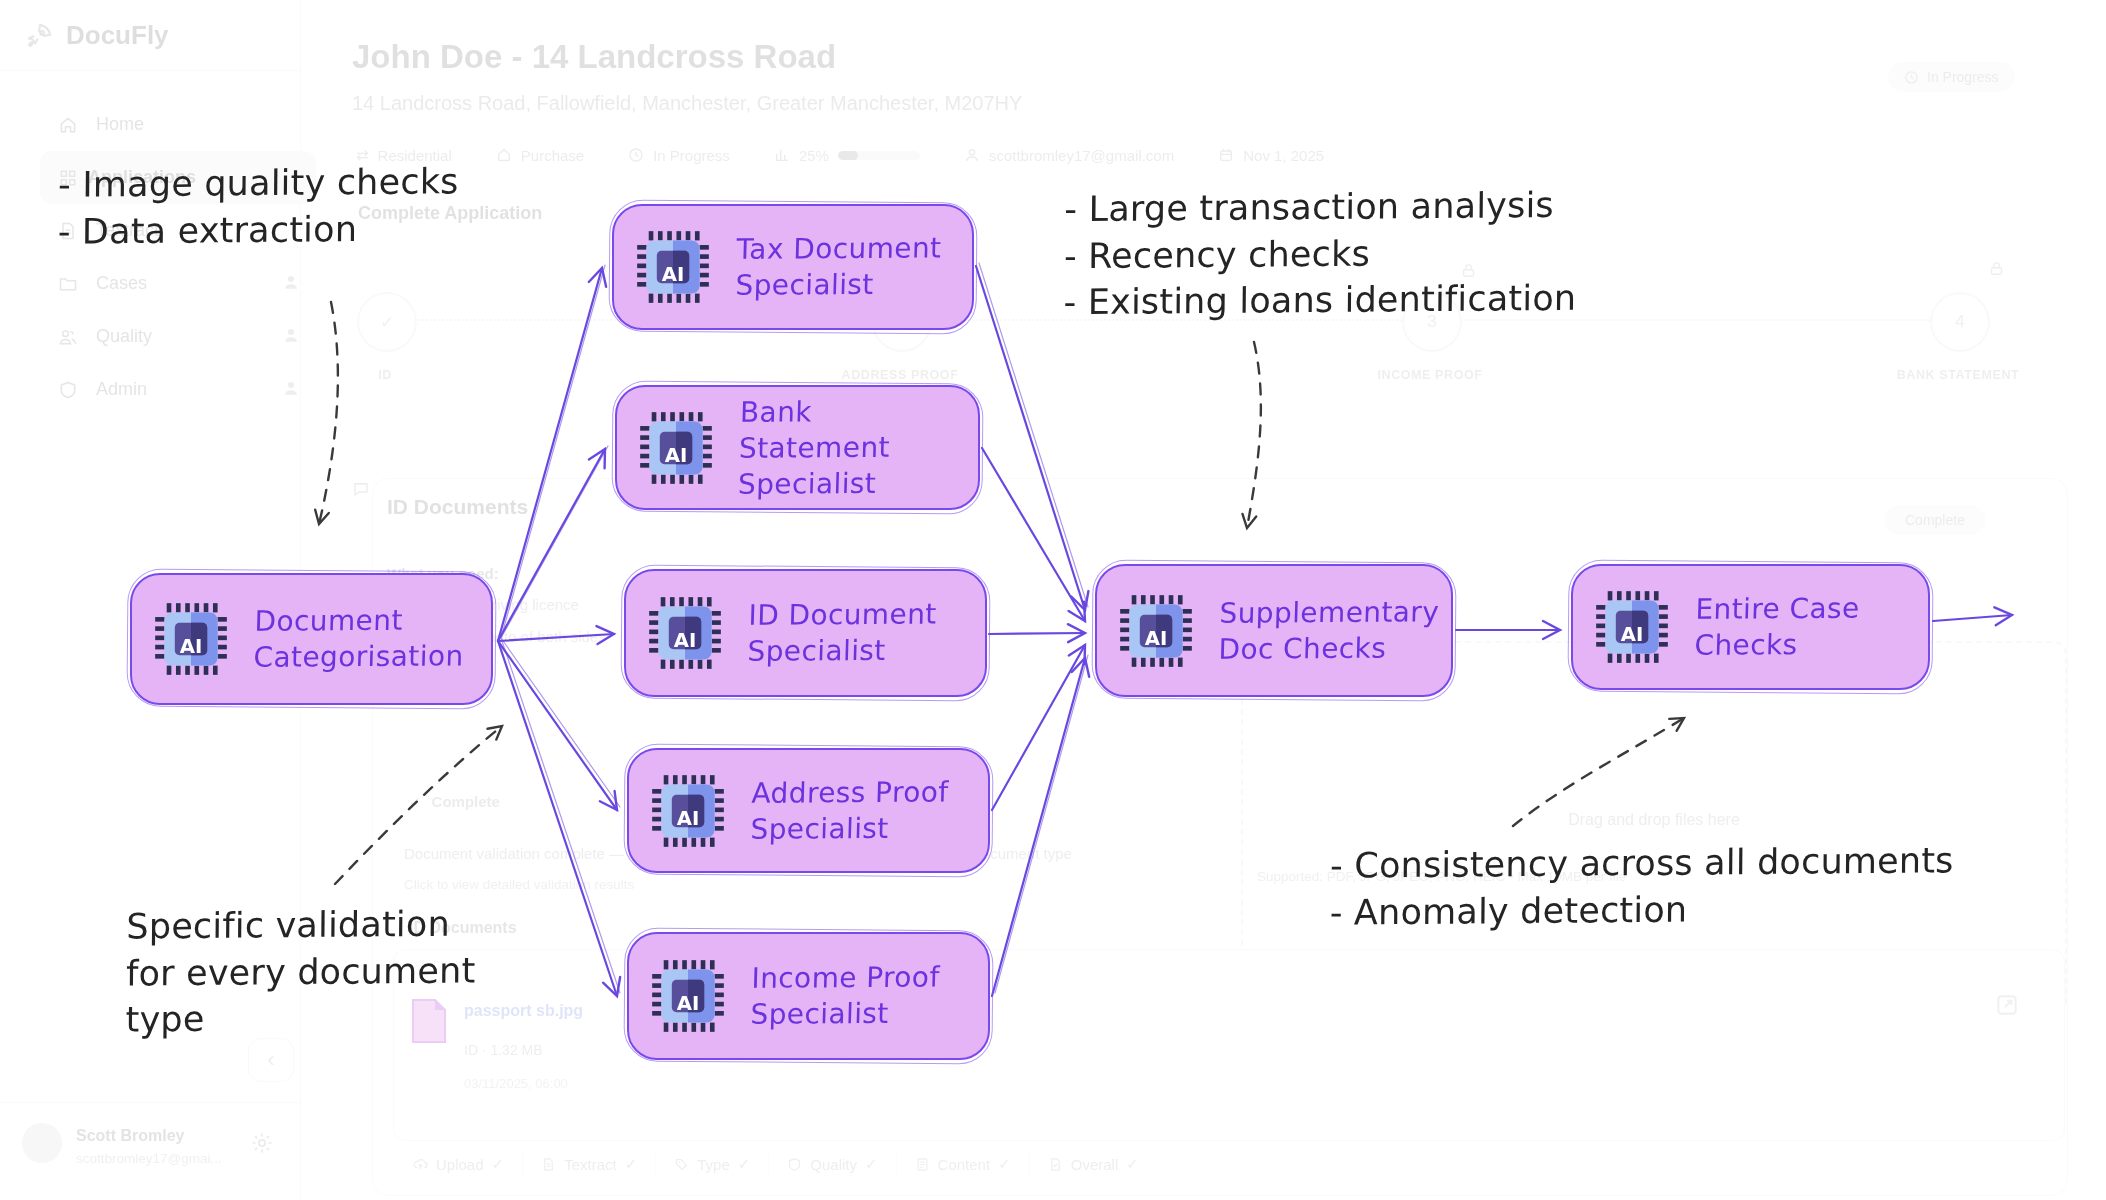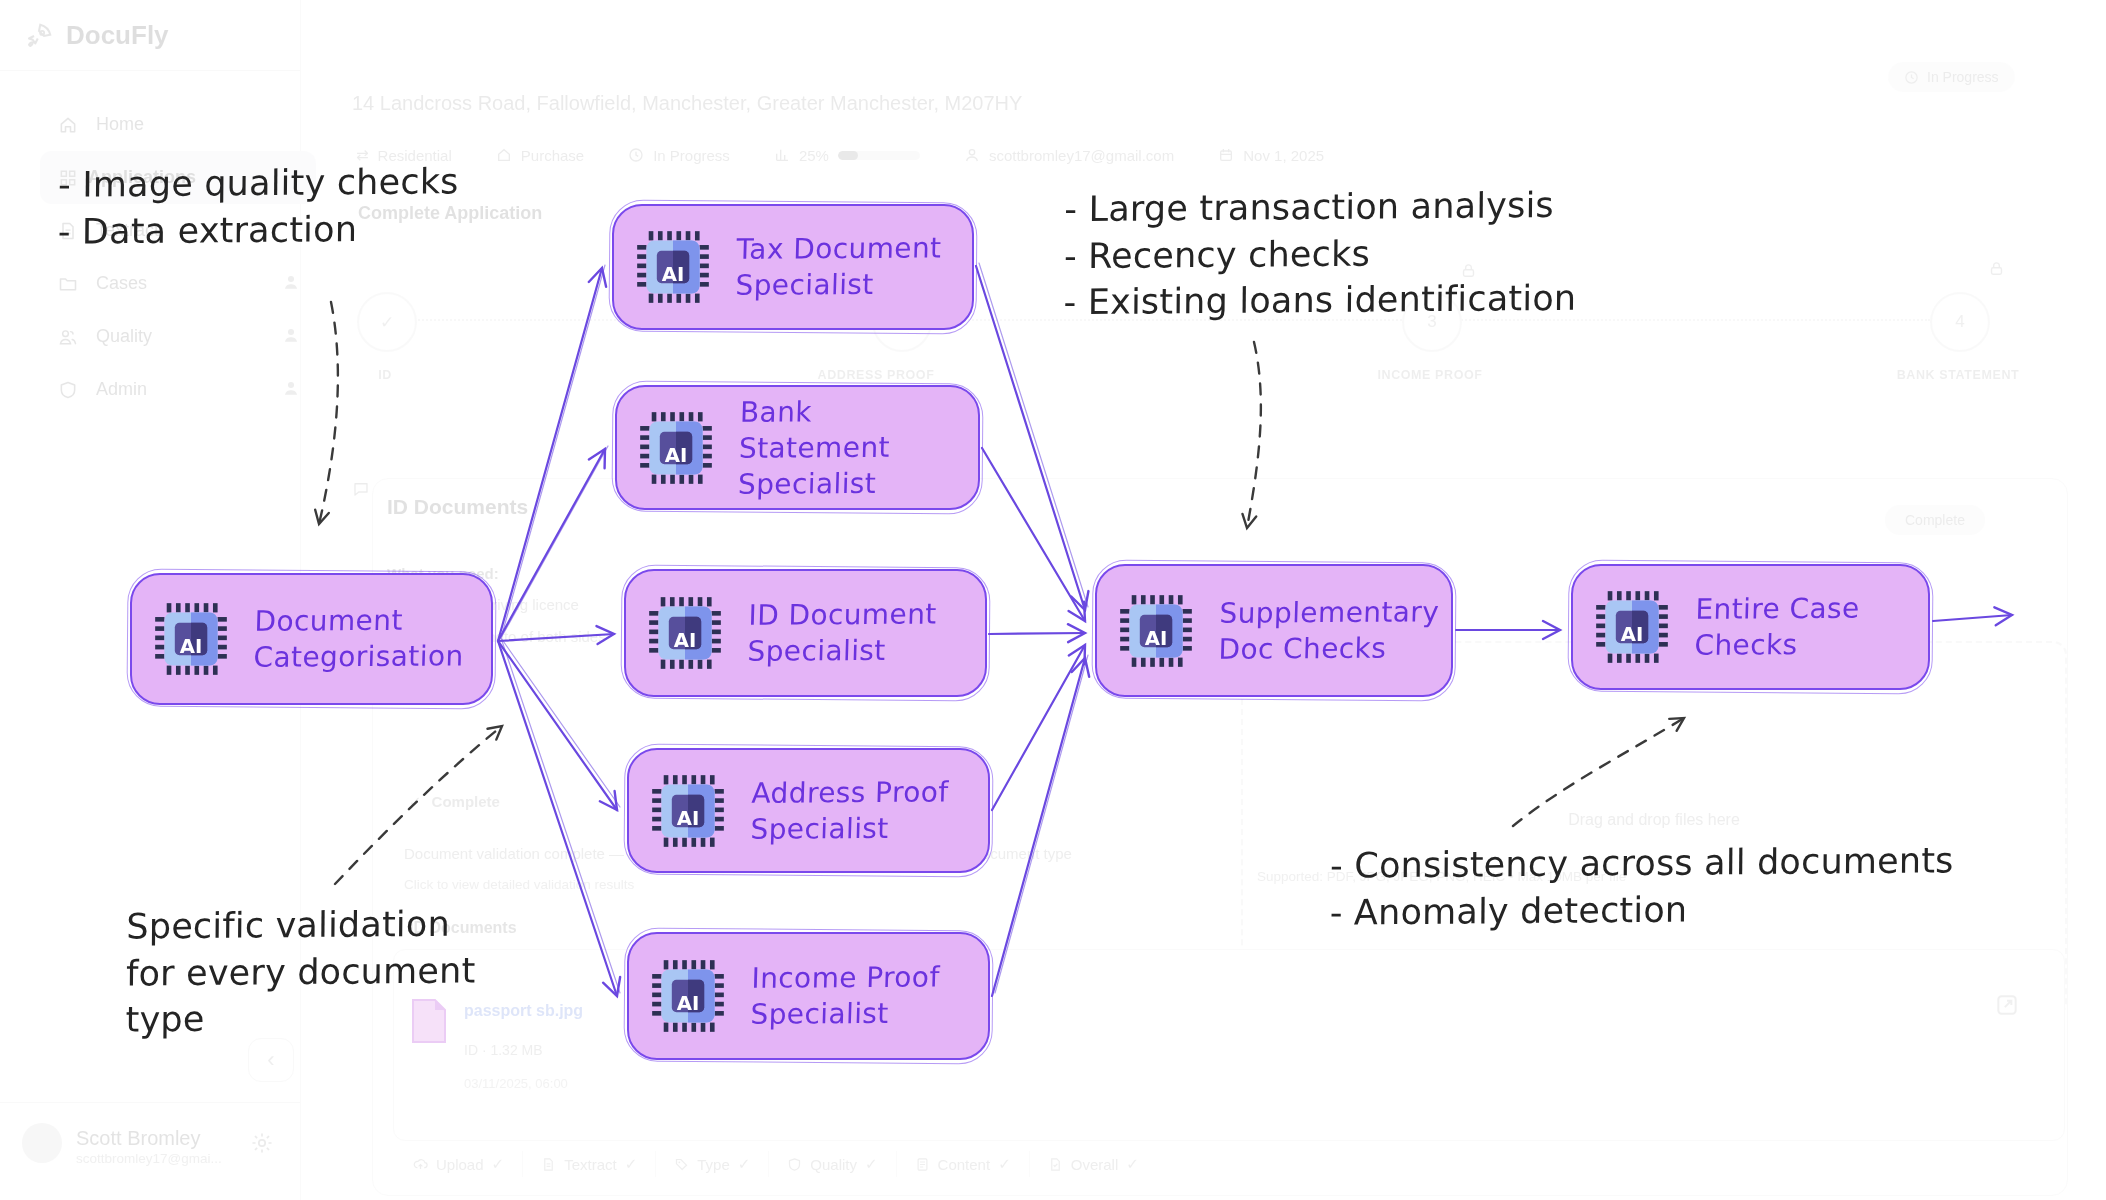--- a/index.html
+++ b/index.html
@@ -130,29 +130,30 @@
           </span>
         </div>
       </div>
 
       <div class="collapse-btn">
         <span>‹</span>
       </div>
 
       <div class="user-row">
         <div class="avatar"></div>
-        <div class="abs" style="left:76px;top:24px;font-size:20px;font-weight:400;color:#404040">Scott Bromley</div>
+        <div class="abs" style="left:76px;top:24px;font-size:16px;font-weight:700;color:#404040">Scott Bromley</div>
         <div class="abs" style="left:76px;top:48px;font-size:13.5px;color:#9a9a9a">scottbromley17@gmai...</div>
         <svg class="abs" style="left:250px;top:28px" width="24" height="24" viewBox="0 0 24 24">
           <circle cx="12" cy="12" r="3.2" fill="none" stroke="#777" stroke-width="1.7"></circle>
           <path d="M12 2.5v3M12 18.5v3M2.5 12h3M18.5 12h3M5 5l2.1 2.1M16.9 16.9L19 19M19 5l-2.1 2.1M7.1 16.9L5 19" stroke="#777" stroke-width="1.7"></path>
         </svg>
       </div>
     </div>
 
+    <div class="abs title" style="left:352px;top:38px">John Doe - 14 Landcross Road</div>
     <div class="abs subtitle" style="left:352px;top:92px">14 Landcross Road, Fallowfield, Manchester, Greater Manchester, M207HY</div>
     <div class="abs pill" style="left:1888px;top:62px;height:30px;padding:0 16px;font-size:14px">
       <svg width="15" height="15" viewBox="0 0 24 24">
           <circle cx="12" cy="12" r="9" fill="none" stroke="#8a8a8a" stroke-width="2"></circle>
           <path d="M12 7v5l3.4 2" fill="none" stroke="#8a8a8a" stroke-width="2"></path>
         </svg>
       <span>In Progress</span>
     </div>
 
     <div class="meta-row">
@@ -205,21 +206,21 @@
     <div class="abs dotline" style="left:1458px;top:319px;width:472px"></div>
 
     <div class="abs" style="left:357px;top:292px">
       <div class="step-circle">✓</div>
     </div>
     <div class="abs step-label" style="left:300px;top:366px">ID</div>
 
     <div class="abs" style="left:872px;top:292px">
       <div class="step-circle">2</div>
     </div>
-    <div class="abs step-label" style="left:791px;top:366px">ADDRESS PROOF</div>
+    <div class="abs step-label" style="left:815px;top:366px">ADDRESS PROOF</div>
 
     <div class="abs" style="left:1402px;top:292px">
       <div class="step-circle">3</div>
     </div>
     <div class="abs step-label" style="left:1345px;top:366px">INCOME PROOF</div>
     <svg class="abs" style="left:1460px;top:262px" width="17" height="17" viewBox="0 0 24 24">
         <rect x="5" y="11" width="14" height="9" rx="2" fill="none" stroke="#8d8d8d" stroke-width="2"></rect>
         <path d="M8 11V8a4 4 0 0 1 8 0v3" fill="none" stroke="#8d8d8d" stroke-width="2"></path>
       </svg>
 

